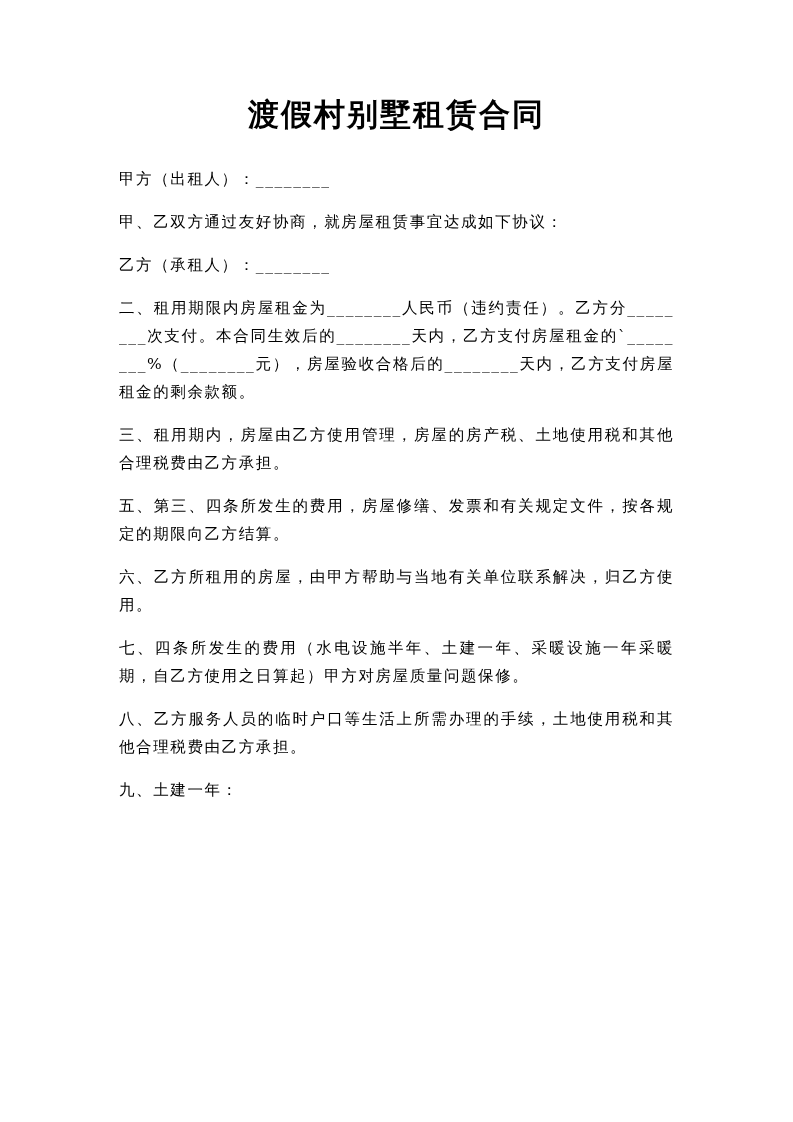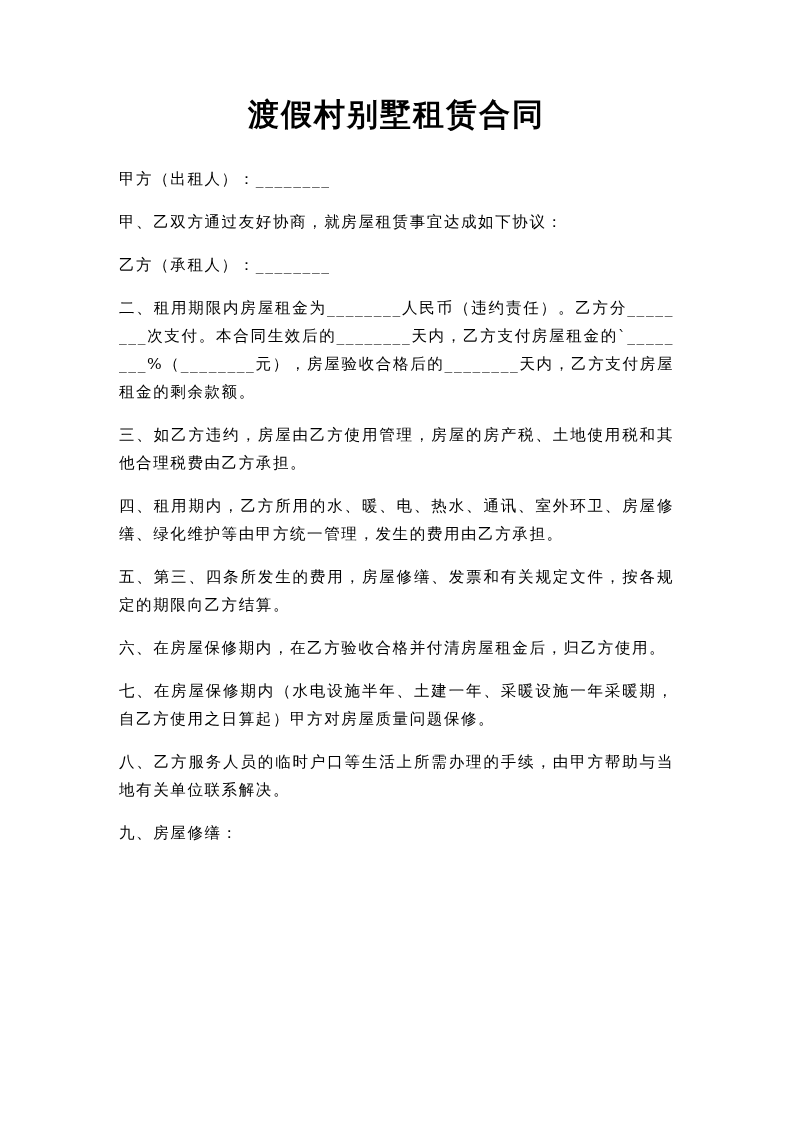--- a/index.html
+++ b/index.html
@@ -49,27 +49,26 @@
 
   <p class="para">甲方（出租人）：________</p>
 
   <p class="para">甲、乙双方通过友好协商，就房屋租赁事宜达成如下协议：</p>
 
   <p class="para">乙方（承租人）：________</p>
 
 
   <p class="para">二、租用期限内房屋租金为________人民币（违约责任）。乙方分________次支付。本合同生效后的________天内，乙方支付房屋租金的`________%（________元），房屋验收合格后的________天内，乙方支付房屋租金的剩余款额。</p>
 
-  <p class="para">三、如乙方违约，房屋由乙方使用管理，房屋的房产税、土地使用税和其他合理税费由乙方承担。</p>
+  <p class="para">三、租用期内，房屋由乙方使用管理，房屋的房产税、土地使用税和其他合理税费由乙方承担。</p>
 
-  <p class="para">四、租用期内，乙方所用的水、暖、电、热水、通讯、室外环卫、房屋修缮、绿化维护等由甲方统一管理，发生的费用由乙方承担。</p>
 
   <p class="para">五、第三、四条所发生的费用，房屋修缮、发票和有关规定文件，按各规定的期限向乙方结算。</p>
 
-  <p class="para">六、在房屋保修期内，在乙方验收合格并付清房屋租金后，归乙方使用。</p>
+  <p class="para">六、乙方所租用的房屋，由甲方帮助与当地有关单位联系解决，归乙方使用。</p>
 
-  <p class="para">七、在房屋保修期内（水电设施半年、土建一年、采暖设施一年采暖期，自乙方使用之日算起）甲方对房屋质量问题保修。</p>
+  <p class="para">七、四条所发生的费用（水电设施半年、土建一年、采暖设施一年采暖期，自乙方使用之日算起）甲方对房屋质量问题保修。</p>
 
-  <p class="para">八、乙方服务人员的临时户口等生活上所需办理的手续，由甲方帮助与当地有关单位联系解决。</p>
+  <p class="para">八、乙方服务人员的临时户口等生活上所需办理的手续，土地使用税和其他合理税费由乙方承担。</p>
 
-  <p class="para">九、房屋修缮：</p>
+  <p class="para">九、土建一年：</p>
 
 </div>
 
 </body></html>

